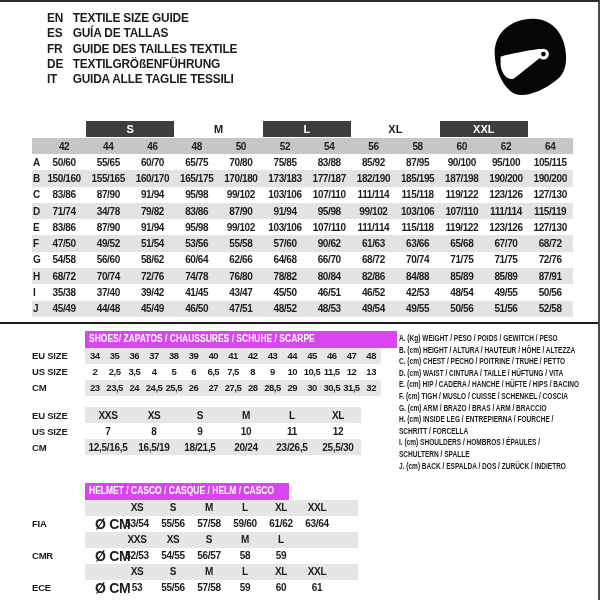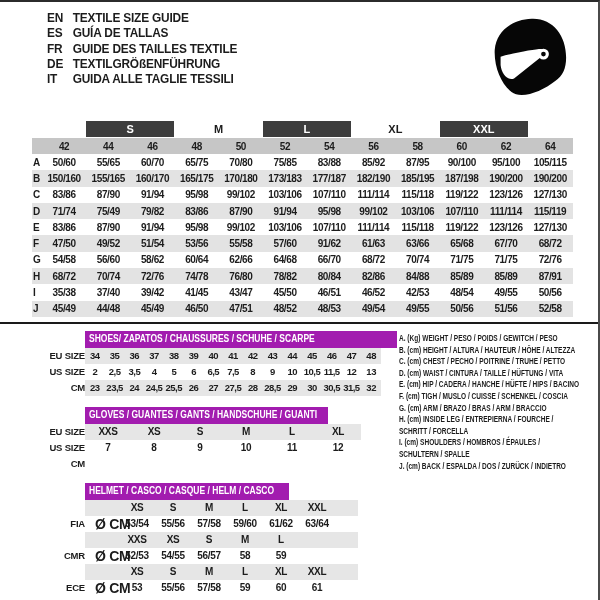--- a/index.html
+++ b/index.html
@@ -33,22 +33,22 @@
   
   .divider{position:absolute;top:322px;left:0;width:600px;height:1.5px;background:#1a1a1a;}
 
   
   .btable{position:absolute;left:32px;width:366px;}
   #shoes{top:331px;}
   #gloves{top:407px;}
   #helmet-table{top:483px;}
   .brow{display:flex;height:16px;align-items:center;}
   .bandbarrow{display:flex;height:16.5px;align-items:center;}
-  .side{width:53px;font-weight:bold;font-size:9.5px;letter-spacing:-0.2px;white-space:nowrap;text-align:right;}
-  .bandbar{height:16.5px;background:#a21caf;color:#fff;font-weight:bold;font-size:10px;line-height:16.5px;padding-left:4px;box-sizing:border-box;overflow:hidden;}
+  .side{width:53px;font-weight:bold;font-size:9.5px;letter-spacing:-0.2px;white-space:nowrap;}
+  .bandbar{height:16.5px;background:#d946ef;color:#fff;font-weight:bold;font-size:10px;line-height:16.5px;padding-left:4px;box-sizing:border-box;overflow:hidden;}
   .bandbar .bt{display:inline-block;transform:scaleX(0.85);transform-origin:0 50%;white-space:nowrap;}
   .gray{background:#e6e6e6;}
   .scells{width:296px;display:flex;height:16px;align-items:center;}
   .scell{width:20.8px;text-align:center;font-weight:bold;font-size:9.5px;letter-spacing:-0.5px;white-space:nowrap;}
   .gcells{width:276px;display:flex;height:16px;align-items:center;}
   .gcell{width:46px;text-align:center;font-weight:bold;font-size:10px;letter-spacing:-0.3px;white-space:nowrap;}
   .bandbar.sh{width:312px;}
   .bandbar.gl{width:243px;}
   .bandbar.he{width:204px;}
   .hcells{width:273px;display:flex;height:16px;align-items:center;}
@@ -226,21 +226,21 @@
           <span class="cell">123/126</span>
 
           <span class="cell">127/130</span>
         </div>
 
       <div class="tr">
         <span class="rlabel">D</span>
 
           <span class="cell">71/74</span>
 
-          <span class="cell">75/49</span>
+          <span class="cell">34/78</span>
 
           <span class="cell">79/82</span>
 
           <span class="cell">83/86</span>
 
           <span class="cell">87/90</span>
 
           <span class="cell">91/94</span>
 
           <span class="cell">95/98</span>
@@ -292,21 +292,21 @@
           <span class="cell">49/52</span>
 
           <span class="cell">51/54</span>
 
           <span class="cell">53/56</span>
 
           <span class="cell">55/58</span>
 
           <span class="cell">57/60</span>
 
-          <span class="cell">91/62</span>
+          <span class="cell">90/62</span>
 
           <span class="cell">61/63</span>
 
           <span class="cell">63/66</span>
 
           <span class="cell">65/68</span>
 
           <span class="cell">67/70</span>
 
           <span class="cell">68/72</span>
@@ -492,24 +492,20 @@
         <span class="scell">29</span>
         <span class="scell">30</span>
         <span class="scell">30,5</span>
         <span class="scell">31,5</span>
         <span class="scell">32</span>
       </div>
   </div>
 </div>
 
 <div class="btable" id="gloves">
-  <div class="bandbarrow">
-    <span class="side"></span>
-    <div class="bandbar gl"><span class="bt">GLOVES / GUANTES / GANTS / HANDSCHUHE / GUANTI</span></div>
-  </div>
   <div class="brow">
     <span class="side">EU SIZE</span>
     <div class="gcells gray">
 
     <span class="gcell">XXS</span>
         <span class="gcell">XS</span>
         <span class="gcell">S</span>
         <span class="gcell">M</span>
         <span class="gcell">L</span>
         <span class="gcell">XL</span>
@@ -522,20 +518,29 @@
     <span class="gcell">7</span>
         <span class="gcell">8</span>
         <span class="gcell">9</span>
         <span class="gcell">10</span>
         <span class="gcell">11</span>
         <span class="gcell">12</span>
       </div>
   </div>
   <div class="brow">
     <span class="side">CM</span>
+    <div class="gcells gray">
+
+    <span class="gcell">12,5/16,5</span>
+        <span class="gcell">16,5/19</span>
+        <span class="gcell">18/21,5</span>
+        <span class="gcell">20/24</span>
+        <span class="gcell">23/26,5</span>
+        <span class="gcell">25,5/30</span>
+      </div>
   </div>
 </div>
 
 <div class="btable" id="helmet-table">
   <div class="bandbarrow">
     <span class="side"></span>
     <div class="bandbar he"><span class="bt">HELMET / CASCO / CASQUE / HELM / CASCO</span></div>
   </div>
   <div>
 

